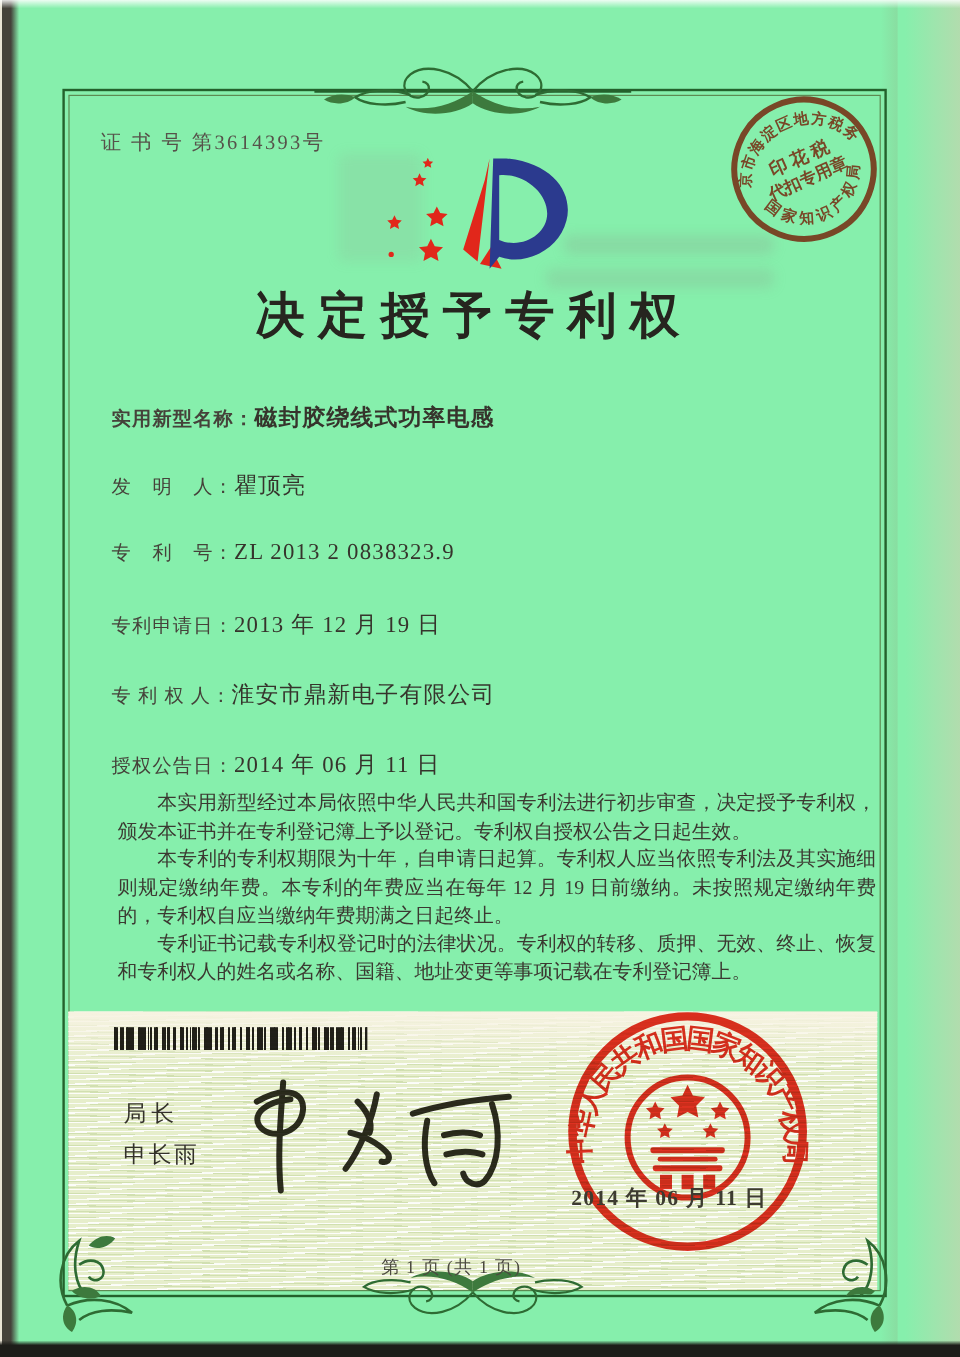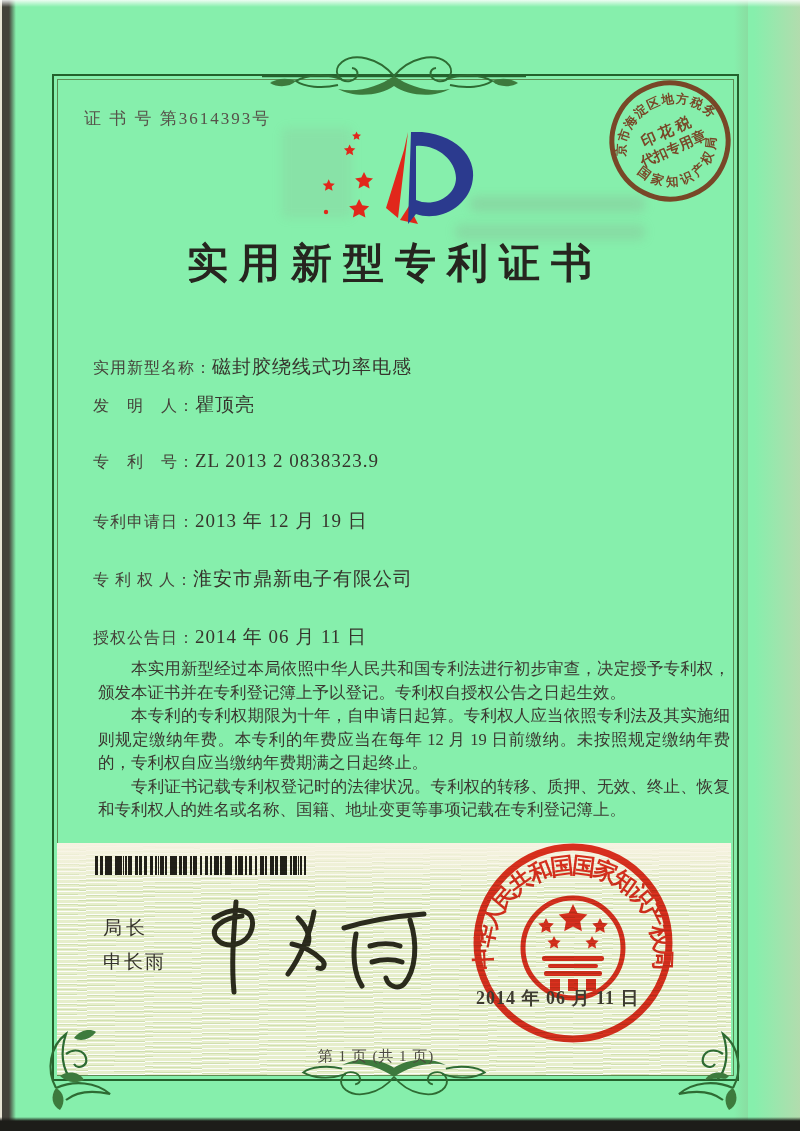--- a/index.html
+++ b/index.html
@@ -136,23 +136,23 @@
       <path d="M62,18 l2.8,5.6 6.2,.8 -4.6,4.2 1.2,6 -5.6-3 -5.5,3 1.2-6 -4.6-4.2 6.2-.8 Z" transform="translate(-10,26) scale(1.0)"></path>
       <path d="M62,18 l2.2,4.6 5,.6 -3.7,3.4 1,4.9 -4.5-2.5 -4.4,2.5 1-4.9 -3.7-3.4 5-.6 Z" transform="translate(-36,36) scale(0.85)"></path>
       <path d="M62,18 l3,6 6.6,.9 -4.8,4.5 1.2,6.4 -6-3.2 -5.9,3.2 1.2-6.4 -4.8-4.5 6.6-.9 Z" transform="translate(-18,52) scale(1.05)"></path>
       <path d="M62,18 l1.8,3.8 4.2,.5 -3,2.8 .8,4 -3.8-2 -3.7,2 .8-4 -3-2.8 4.2-.5 Z" transform="translate(-2,-10) scale(0.75)"></path>
       <circle cx="14" cy="84" r="2.2"></circle>
     </g>
     <path fill="#2b3a8e" d="M99,4 L110,4 C150,8 166,34 160,56 C154,80 126,94 104,86 L104,72
       C122,80 144,68 144,50 C144,32 124,16 104,18 L104,86 L96,96 Z"></path>
   </svg>
 
-  <div class="title">实用新型专利证书</div>
-
-  <div class="row" style="top:354px;">
+  <div class="title">决定授予专利权</div>
+
+  <div class="row" style="top:335px;font-weight:bold;">
     <span class="lb">实用新型名称：</span><span class="val">磁封胶绕线式功率电感</span>
   </div>
   <div class="row" style="top:392px;">
     <span class="lb">发　明　人：</span><span class="val">瞿顶亮</span>
   </div>
   <div class="row" style="top:450px;">
     <span class="lb">专　利　号：</span><span class="val">ZL 2013 2 0838323.9</span>
   </div>
   <div class="row" style="top:508px;">
     <span class="lb">专利申请日：</span><span class="val">2013 年 12 月 19 日</span>

